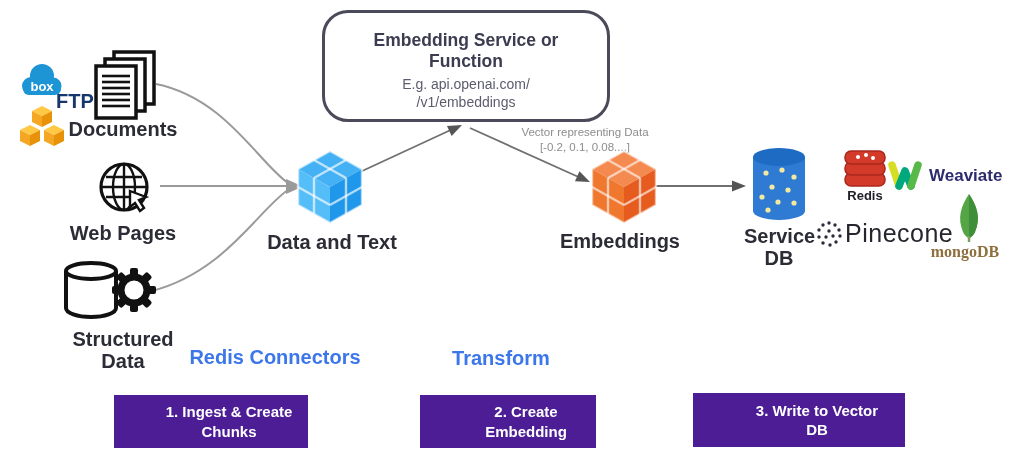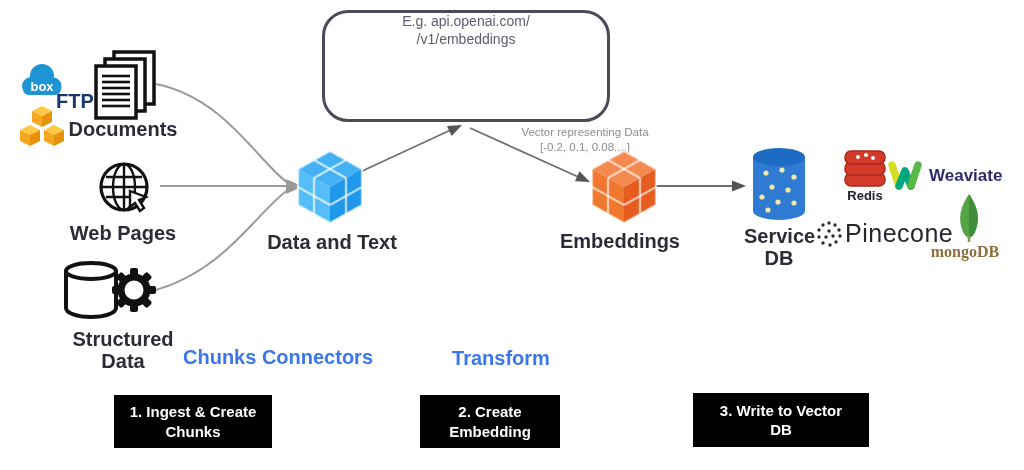--- a/index.html
+++ b/index.html
@@ -8,22 +8,22 @@
     font-family:"Liberation Sans","DejaVu Sans",sans-serif;
   }
   .abs{position:absolute;}
   svg{display:block;}
   #arrow-layer{position:absolute;left:0;top:0;z-index:1;}
   .node{z-index:3;}
   .lbl{color:#2c2c36;font-weight:bold;text-align:center;line-height:1.12;}
   .lbl-19{font-size:20px;}
   .stage{color:#3b76ea;font-weight:bold;font-size:20px;text-align:center;line-height:1.15;z-index:3;}
   .btn{
-    background:#000000;color:#ffffff;font-weight:bold;font-size:15px;line-height:1.3;
-    display:flex;align-items:center;justify-content:center;text-align:center;z-index:3;
+    background:#4c1d95;color:#ffffff;font-weight:bold;font-size:15px;line-height:1.3;
+    display:flex;align-items:center;justify-content:center;text-align:center;z-index:3;padding-left:36px;
   }
   .btn span{display:block;}
   #service-box{
     box-sizing:border-box;border:3px solid #4a4a5a;border-radius:26px;background:#ffffff;
     text-align:center;z-index:3;
   }
   #service-title{font-size:17.5px;font-weight:bold;color:#3c3c50;line-height:1.2;margin:17px auto 4px;width:240px;}
   .service-sub{font-size:14px;color:#5c5c6e;line-height:1.25;}
   .vector-note{font-size:11.5px;color:#8d8d8d;text-align:center;line-height:1.3;z-index:3;}
   #ftp-label{font-size:20px;font-weight:bold;color:#17366b;z-index:3;}
@@ -133,20 +133,21 @@
       <path d="M-32,0 L0,18"></path>
         <path d="M-16,-9 L-16,27"></path>
       <path d="M0,18 L32,0"></path>
         <path d="M16,-9 L16,27"></path>
       <path d="M0,-36 L32,-18 L32,18 L0,36 L-32,18 L-32,-18 Z"></path>
     </g>
   </svg>
   <div class="abs lbl lbl-19" style="left:252px;top:231px;width:160px;">Data and Text</div>
 
   <div class="abs" id="service-box" style="left:322px;top:10px;width:288px;height:112px;">
+    <div id="service-title">Embedding Service or Function</div>
     <div class="service-sub">E.g. api.openai.com/</div>
     <div class="service-sub">/v1/embeddings</div>
   </div>
 
   <div class="abs vector-note" style="left:500px;top:125px;width:170px;">
     <div>Vector representing Data</div>
     <div>[-0.2, 0.1, 0.08....]</div>
   </div>
 
   <svg class="abs node" style="left:588px;top:147px;" width="72" height="80" viewBox="-36 -40 72 80">
@@ -220,21 +221,21 @@
   </svg>
   <div class="abs" id="pinecone-label" style="left:845px;top:219px;">Pinecone</div>
 
   <svg class="abs node" style="left:951px;top:192px;" width="36" height="50" viewBox="0 0 36 50">
     <path d="M18 2 C26 14 30 26 24 40 C22 44 19 46 18 46 C17 46 14 44 12 40 C6 26 10 14 18 2 Z" fill="#55a546"></path>
     <path d="M18 2 C26 14 30 26 24 40 C22 44 19 46 18 46 L18 2 Z" fill="#3f8f3a"></path>
     <line x1="18" y1="44" x2="18" y2="50" stroke="#7aa05a" stroke-width="2.5"></line>
   </svg>
   <div class="abs" id="mongodb-label" style="left:920px;top:243px;width:90px;text-align:center;">mongoDB</div>
 
-  <div class="abs stage" style="left:183px;top:346px;width:184px;white-space:nowrap;">Chunks Connectors</div>
+  <div class="abs stage" style="left:183px;top:346px;width:184px;white-space:nowrap;">Redis Connectors</div>
   <div class="abs stage" style="left:431px;top:347px;width:140px;">Transform</div>
 
   <div class="abs btn" style="left:114px;top:395px;width:158px;height:53px;">
     <span style="width:142px;">1. Ingest &amp; Create Chunks</span>
   </div>
   <div class="abs btn" style="left:420px;top:395px;width:140px;height:53px;">
     <span style="width:110px;">2. Create Embedding</span>
   </div>
   <div class="abs btn" style="left:693px;top:393px;width:176px;height:54px;">
     <span style="width:140px;">3. Write to Vector DB</span>

